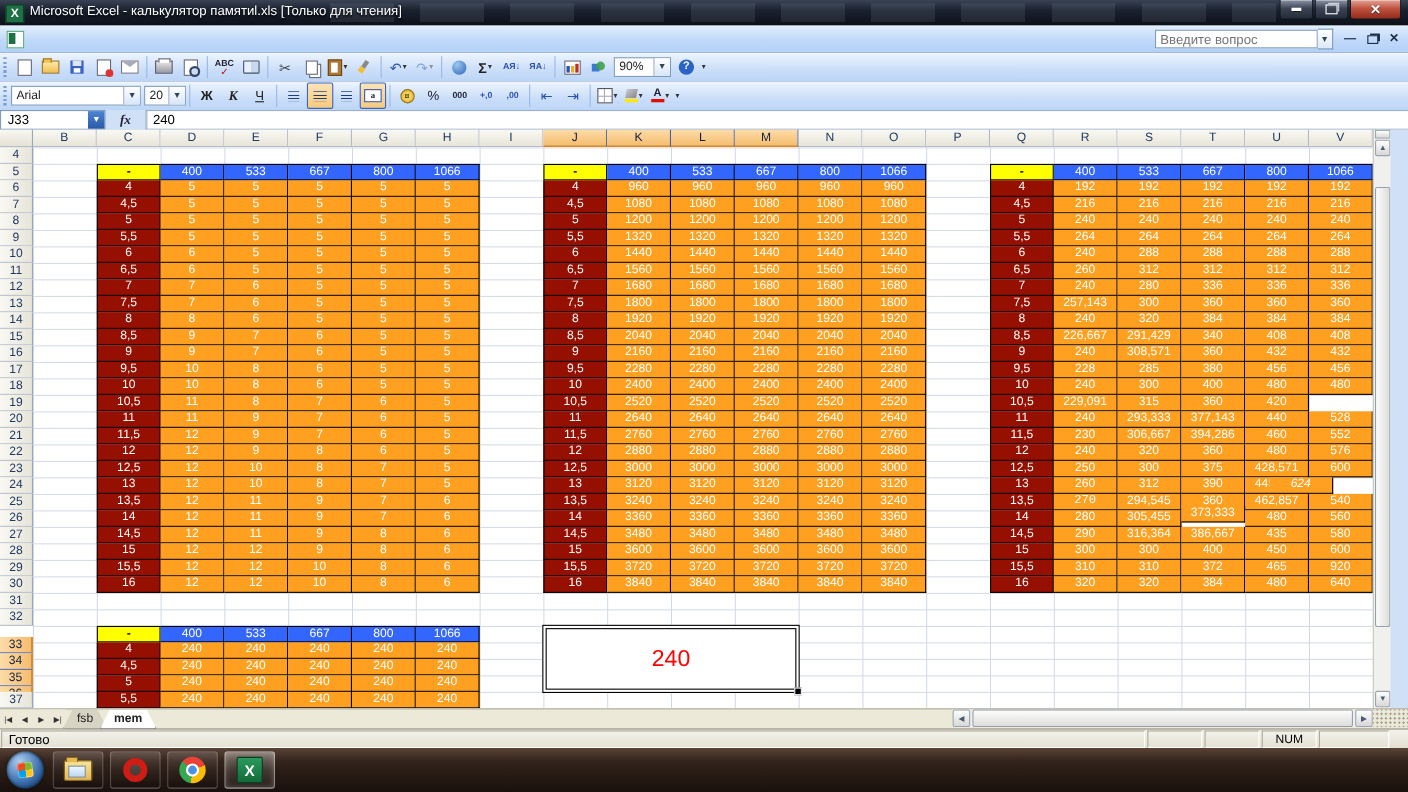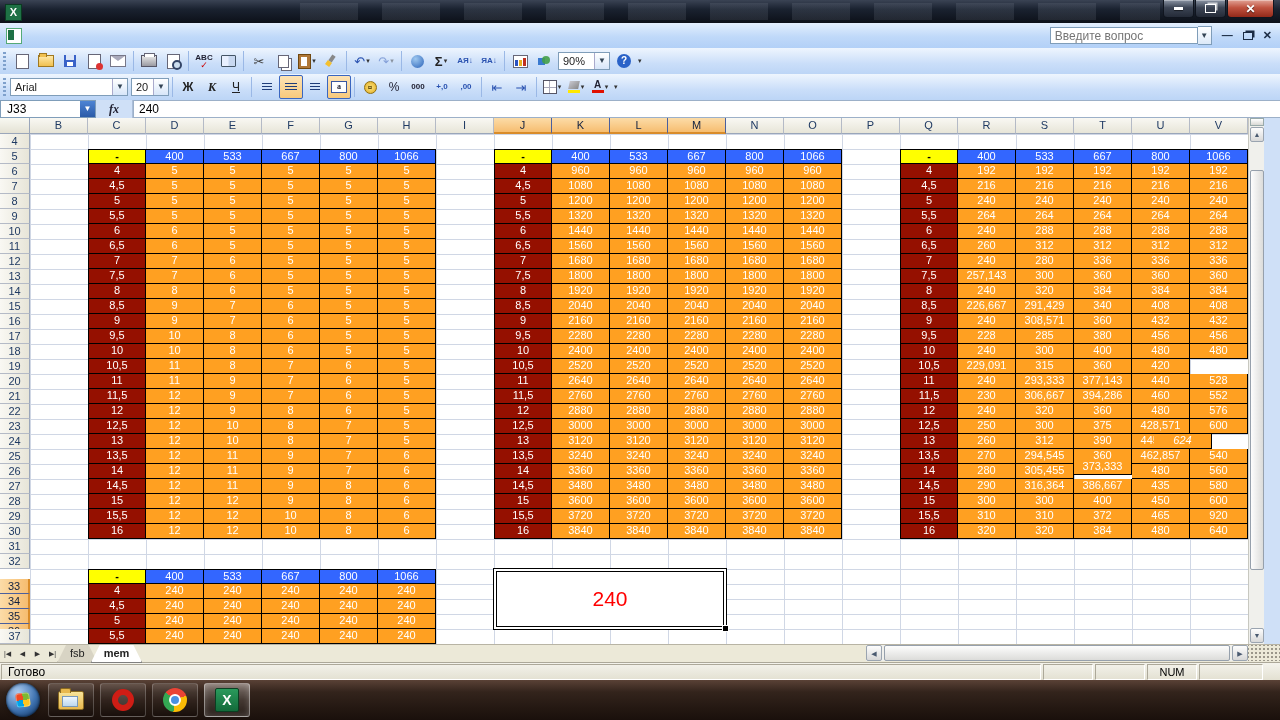--- a/index.html
+++ b/index.html
@@ -213,20 +213,21 @@
   .showdesk{width:11px;height:40px;border-left:1px solid rgba(255,255,255,.35);background:linear-gradient(rgba(255,255,255,.12),rgba(255,255,255,.02));margin-left:6px;}
 </style>
 </head>
 <body>
 
 <div class="screen">
 
   <div class="titlebar">
     <div class="ghosts"></div>
     <div class="tb-icon">X</div>
+    <div class="tb-title">Microsoft Excel - калькулятор памятиl.xls  [Только для чтения]</div>
     <div class="capbtns">
       <div class="cap min">
           <span class="g-min"></span>
         </div>
       <div class="cap max">
           <span class="g-max"></span>
         </div>
       <div class="cap close">
           <span class="g-close">✕</span>
         </div>
@@ -913,21 +914,21 @@
         <div class="cell co" style="left: 1044px; top: 285px;">375</div>
         <div class="cell co" style="left: 1102px; top: 285px;">428,571</div>
         <div class="cell co" style="left: 1160px; top: 285px;">600</div>
         <div class="cell cr bl" style="left: 870px; top: 300px;">13</div>
         <div class="cell co" style="left: 928px; top: 300px;">260</div>
         <div class="cell co" style="left: 986px; top: 300px;">312</div>
         <div class="cell co" style="left: 1044px; top: 300px;">390</div>
         <div class="cell co" style="left: 1102px; top: 300px;">445,714</div>
         <div class="cell co" style="left: 1124px; top: 300px; font-style: italic;">624</div>
         <div class="cell cr bl" style="left: 870px; top: 315px;">13,5</div>
-        <div class="cell co" style="left: 928px; top: 315px;">270</div>
+        <div class="cell co" style="left: 928px; top: 315px; font-family: Liberation Mono, monospace;">270</div>
         <div class="cell co" style="left: 986px; top: 315px;">294,545</div>
         <div class="cell co" style="left: 1044px; top: 315px;">360</div>
         <div class="cell co" style="left: 1102px; top: 315px;">462,857</div>
         <div class="cell co" style="left: 1160px; top: 315px;">540</div>
         <div class="cell cr bl" style="left: 870px; top: 330px;">14</div>
         <div class="cell co" style="left: 928px; top: 330px;">280</div>
         <div class="cell co" style="left: 986px; top: 330px;">305,455</div>
         <div class="cell co" style="left: 1044px; top: 326px;">373,333</div>
         <div class="cell co" style="left: 1102px; top: 330px;">480</div>
         <div class="cell co" style="left: 1160px; top: 330px;">560</div>

